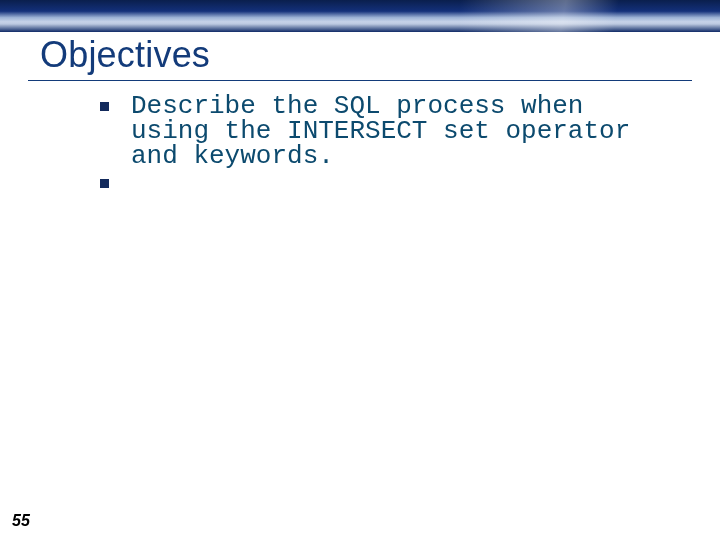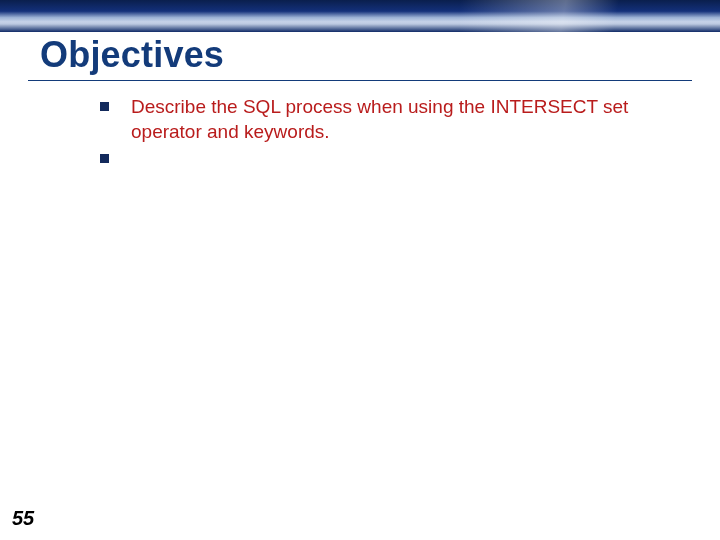--- a/index.html
+++ b/index.html
@@ -35,21 +35,21 @@
     background: linear-gradient(100deg,
       rgba(255,255,255,0) 0%,
       rgba(255,255,255,0.35) 40%,
       rgba(255,255,255,0) 60%);
   }
   .slide-title {
     position: absolute;
     left: 40px;
     top: 34px;
     font-size: 36px;
-    font-weight: bold;
+    font-weight: normal;
     color: #133b7a;
     letter-spacing: 0.2px;
   }
   .title-rule {
     position: absolute;
     left: 28px;
     top: 80px;
     width: 664px;
     height: 1px;
     background: #133b7a;
@@ -67,29 +67,30 @@
   }
   .bullet {
     width: 9px;
     height: 9px;
     background: #132a5c;
     margin-top: 8px;
     margin-right: 22px;
     flex-shrink: 0;
   }
   .bullet-text {
-    font-size: 19px;
+    font-size: 26px;
     line-height: 25px;
-    color: #b91c1c;
+    color: #0c4a6e;
+    font-family: Liberation Mono, monospace;
   }
   .page-number {
     position: absolute;
     left: 12px;
     bottom: 10px;
-    font-size: 20px;
+    font-size: 16px;
     font-weight: bold;
     font-style: italic;
     color: #000000;
   }
 </style>
 </head>
 <body>
 
 <div class="top-banner">
   <div class="sheen"></div>

